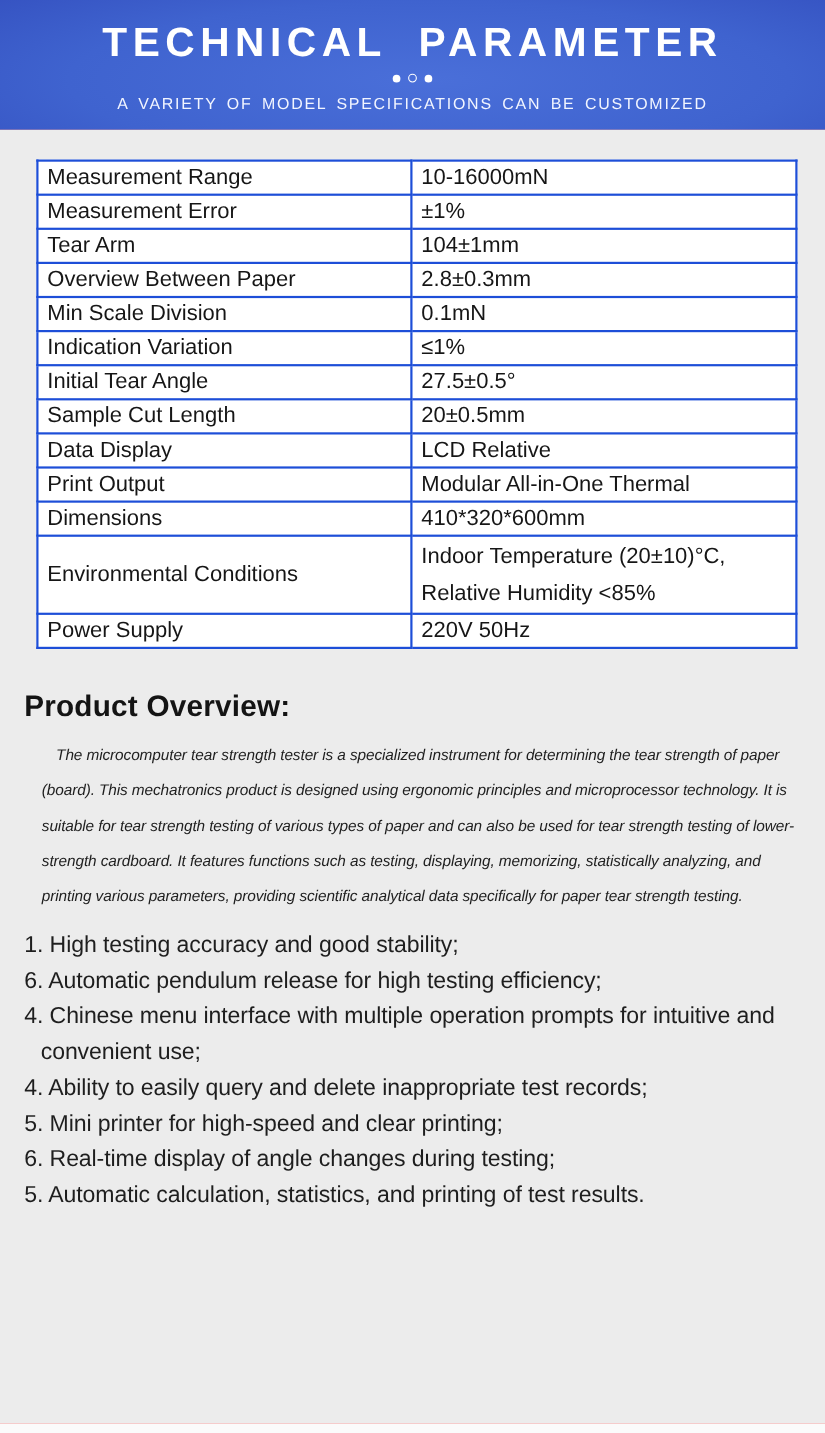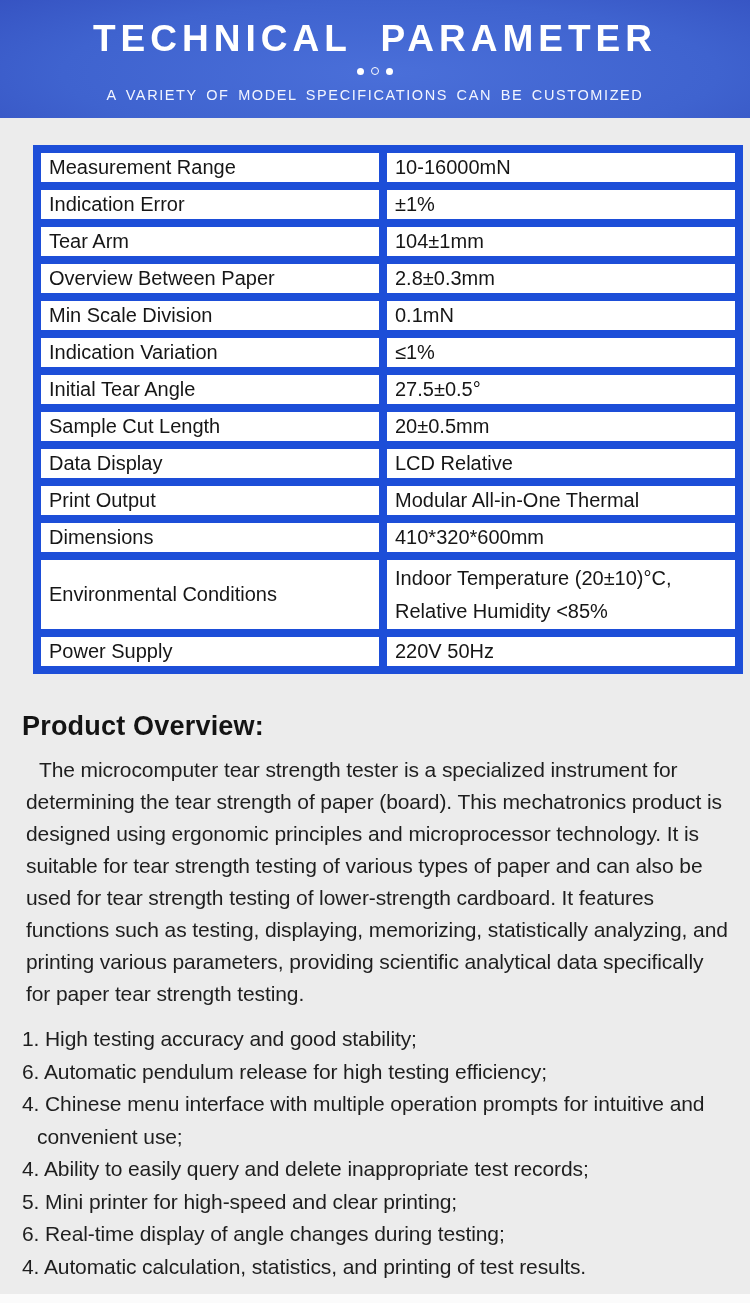--- a/index.html
+++ b/index.html
@@ -74,21 +74,21 @@
 
   
   table.spec-table {
     margin: 27px 0 0 11px;
     width: 678px;
     border-collapse: collapse;
     background: #ffffff;
     table-layout: fixed;
   }
   table.spec-table td {
-    border: 8px solid #1d4ed8;
+    border: 2px solid #1d4ed8;
     font-size: 20px;
     color: #161616;
     padding: 0 8px;
     height: 29px;
     line-height: 1.35;
     overflow: hidden;
     white-space: nowrap;
   }
   table.spec-table td.label-cell { width: 322px; }
   table.spec-table td.value-cell { width: 332px; }
@@ -100,26 +100,27 @@
 
   
   h2.section-heading {
     margin: 37px 0 0 0;
     font-size: 27px;
     font-weight: 600;
     color: #141414;
     letter-spacing: 0.2px;
   }
   p.body-text {
-    margin: 12px 0 0 4px;
-    font-size: 21px;
+    margin: 12px 0 0 16px;
+    font-size: 14px;
     line-height: 32px;
     color: #1e1e1e;
     text-indent: 13px;
     letter-spacing: -0.1px;
+    font-style: italic;
   }
   ul.features {
     list-style: none;
     margin: 13px 0 0 0;
     padding: 0;
     font-size: 21px;
     line-height: 32.5px;
     color: #1e1e1e;
     letter-spacing: -0.1px;
   }
@@ -152,21 +153,21 @@
 
   <main class="content">
 
     <table class="spec-table">
       <tbody id="spec-tbody">
           <tr>
             <td class="label-cell">Measurement Range</td>
             <td class="value-cell">10-16000mN</td>
           </tr>
           <tr>
-            <td class="label-cell">Indication Error</td>
+            <td class="label-cell">Measurement Error</td>
             <td class="value-cell">±1%</td>
           </tr>
           <tr>
             <td class="label-cell">Tear Arm</td>
             <td class="value-cell">104±1mm</td>
           </tr>
           <tr>
             <td class="label-cell">Overview Between Paper</td>
             <td class="value-cell">2.8±0.3mm</td>
           </tr>
@@ -212,19 +213,19 @@
     <h2 class="section-heading">Product Overview:</h2>
     <p class="body-text">The microcomputer tear strength tester is a specialized instrument for determining the tear strength of paper (board). This mechatronics product is designed using ergonomic principles and microprocessor technology. It is suitable for tear strength testing of various types of paper and can also be used for tear strength testing of lower-strength cardboard. It features functions such as testing, displaying, memorizing, statistically analyzing, and printing various parameters, providing scientific analytical data specifically for paper tear strength testing.</p>
 
     <ul class="features" id="features-list">
         <li>1. High testing accuracy and good stability;</li>
         <li>6. Automatic pendulum release for high testing efficiency;</li>
         <li>4. Chinese menu interface with multiple operation prompts for intuitive and convenient use;</li>
         <li>4. Ability to easily query and delete inappropriate test records;</li>
         <li>5. Mini printer for high-speed and clear printing;</li>
         <li>6. Real-time display of angle changes during testing;</li>
-        <li>4. Automatic calculation, statistics, and printing of test results.</li>
+        <li>5. Automatic calculation, statistics, and printing of test results.</li>
       </ul>
 
   </main>
 
   <div class="bottom-strip"></div>
 </div>
 
 </body></html>

